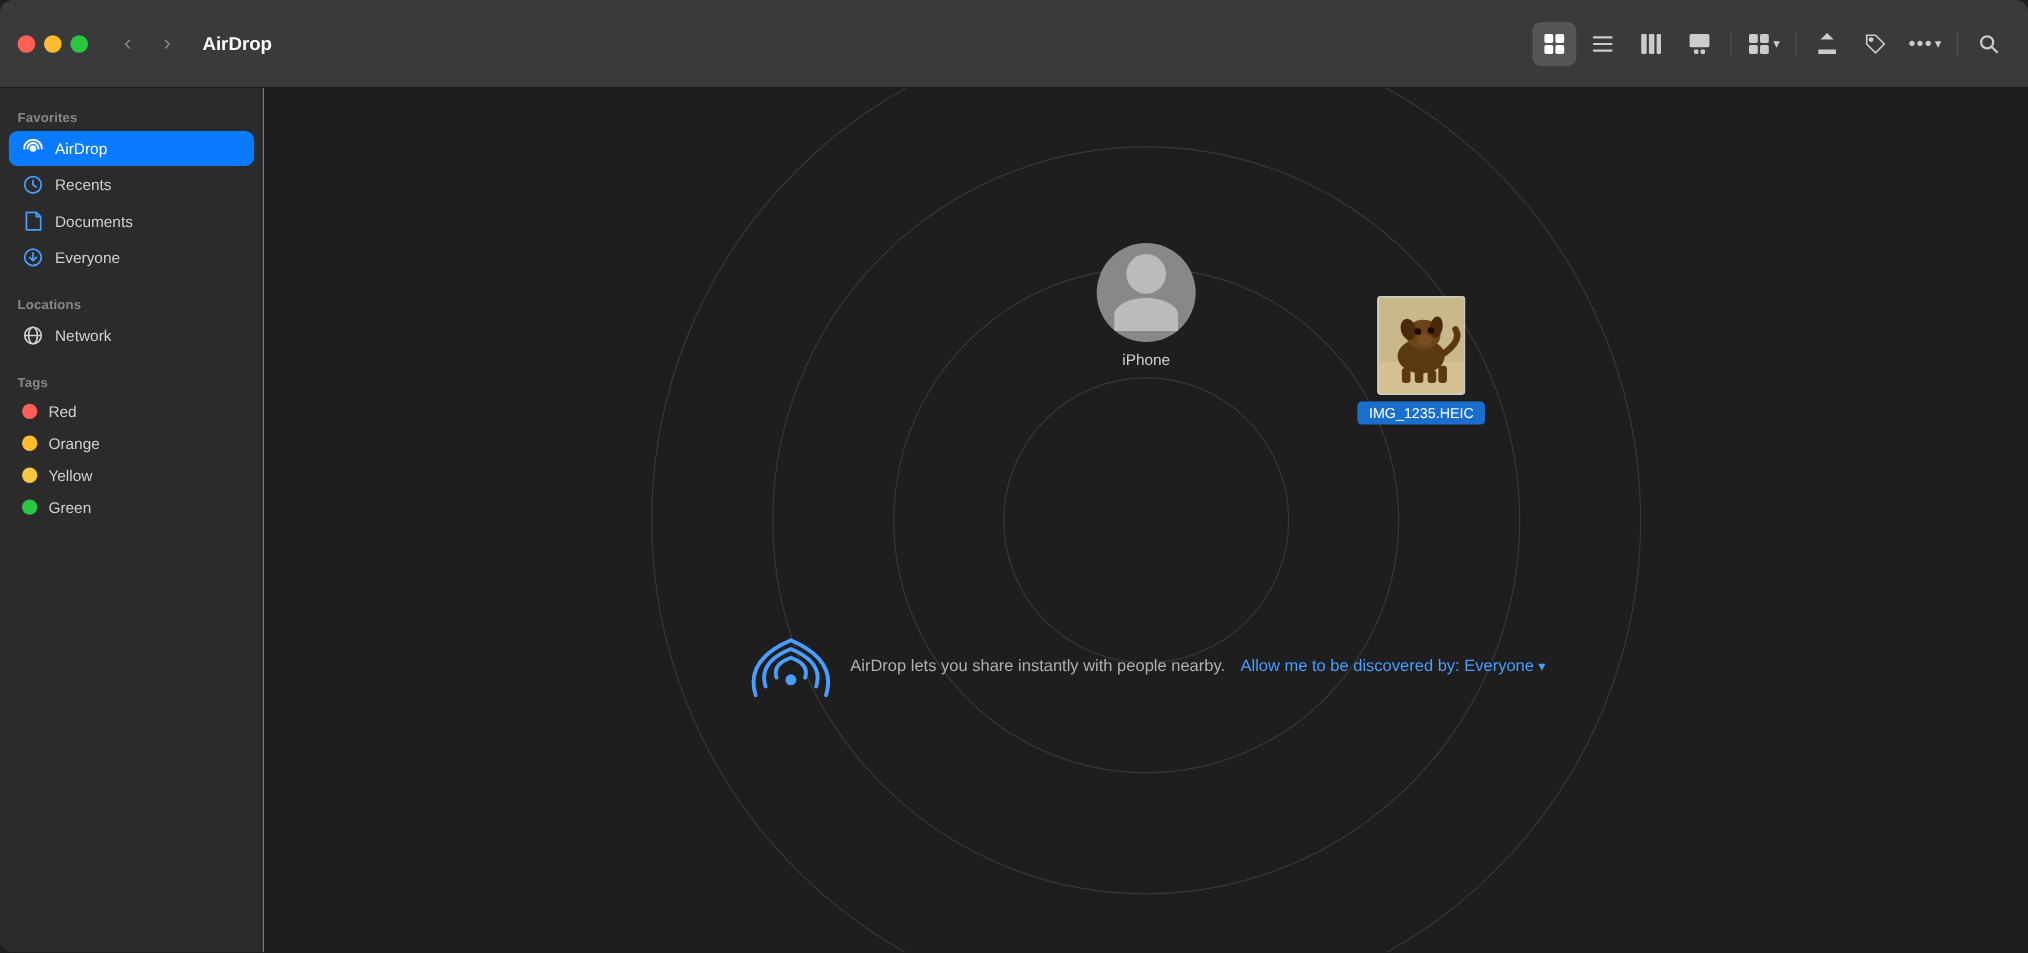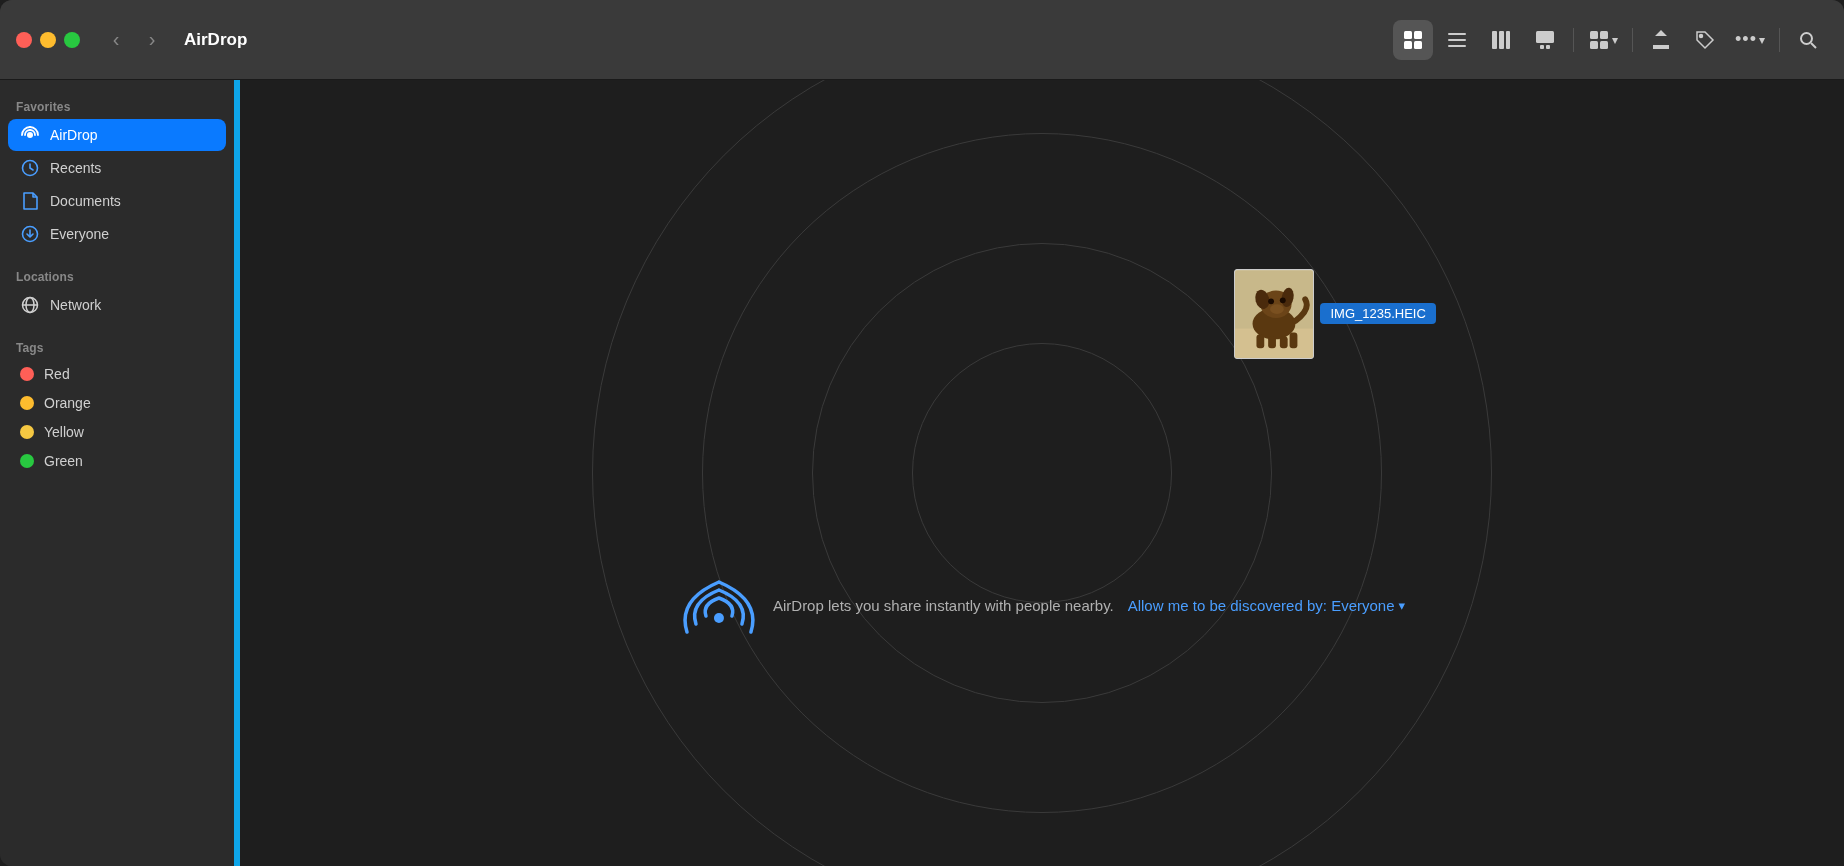--- a/index.html
+++ b/index.html
@@ -124,21 +124,21 @@
       overflow: hidden;
     }
 
     
     .sidebar {
       width: 240px;
       background: #2b2b2b;
       padding: 12px 0;
       flex-shrink: 0;
       overflow-y: auto;
-      border-right: 6px solid #0ea5e9;
+      border-right: 1px solid #0ea5e9;
     }
 
     .sidebar-section-label {
       font-size: 12px;
       font-weight: 700;
       color: #888;
       padding: 8px 16px 4px;
       text-transform: none;
       letter-spacing: 0.01em;
     }
@@ -250,21 +250,21 @@
 
     .device-name {
       font-size: 14px;
       color: #d0d0d0;
     }
 
     
     .file-item {
       position: absolute;
       display: flex;
-      flex-direction: row;
+      flex-direction: column;
       align-items: center;
       gap: 6px;
       top: 24%;
       left: 62%;
     }
 
     .file-thumbnail {
       width: 80px;
       height: 90px;
       background: #f5f5f0;
@@ -504,20 +504,29 @@
 
     <div class="airdrop-area">
 
       <div class="circles-container">
         <div class="circle" style="width:900px;height:900px;top:0;left:0;"></div>
         <div class="circle" style="width:680px;height:680px;top:0;left:0;"></div>
         <div class="circle" style="width:460px;height:460px;top:0;left:0;"></div>
         <div class="circle" style="width:260px;height:260px;top:0;left:0;"></div>
       </div>
 
+      <div class="device-item">
+        <div class="device-avatar">
+          <div class="device-avatar-person">
+            <div class="avatar-head"></div>
+            <div class="avatar-body"></div>
+          </div>
+        </div>
+        <span class="device-name">iPhone</span>
+      </div>
 
       <div class="file-item">
         <div class="file-thumbnail">
 
           <svg width="80" height="90" viewBox="0 0 80 90">
 
             <rect width="80" height="90" fill="#c8b88a"></rect>
 
             <rect x="0" y="60" width="80" height="30" fill="#d4c090"></rect>
 

